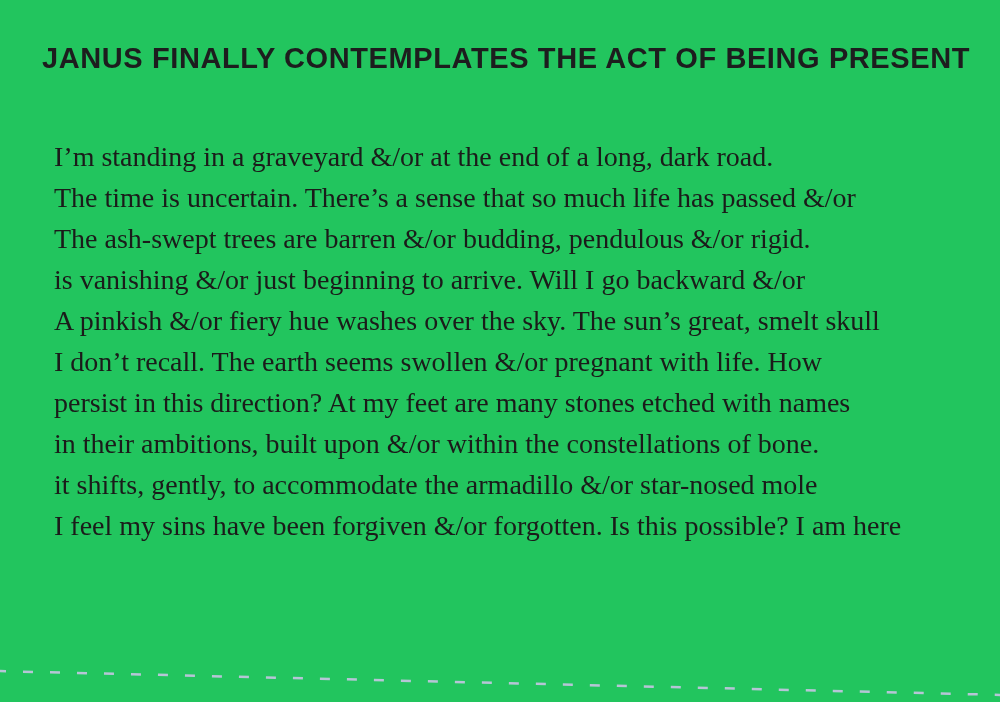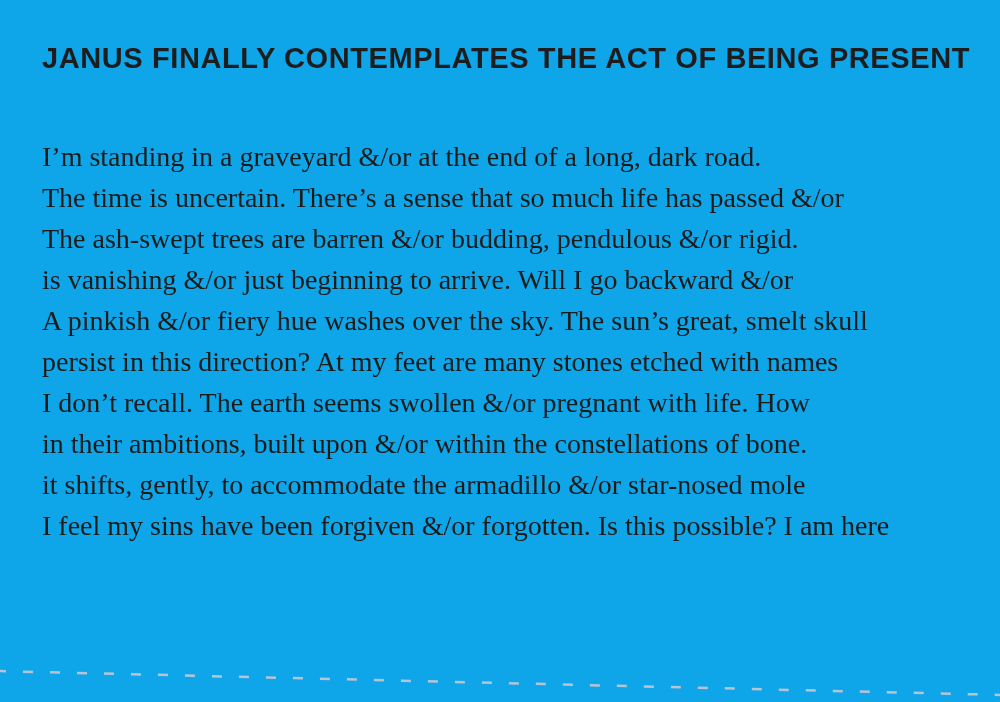--- a/index.html
+++ b/index.html
@@ -4,21 +4,21 @@
 <style>
   html, body {
     margin: 0;
     padding: 0;
     background: #ffffff;
   }
   .page {
     position: relative;
     width: 1000px;
     height: 702px;
-    background: #0ea5e9;
+    background: #22c55e;
     overflow: hidden;
     font-family: "Liberation Sans", sans-serif;
   }
   .poem-title {
     position: absolute;
     left: 42px;
     top: 43px;
     margin: 0;
     width: 920px;
     font-family: "Liberation Sans", sans-serif;
@@ -34,20 +34,21 @@
     left: 42px;
     top: 136px;
     width: 860px;
     font-family: "Liberation Serif", "DejaVu Serif", serif;
     font-size: 28px;
     line-height: 41px;
     color: #1b1b1a;
   }
   .poem-line {
     white-space: nowrap;
+    margin-left: 12px;
   }
   .divider-svg {
     position: absolute;
     left: 0;
     top: 658px;
     width: 1000px;
     height: 44px;
     display: block;
   }
 </style>
@@ -57,22 +58,22 @@
 <div class="page">
 
   <h1 class="poem-title">JANUS FINALLY CONTEMPLATES THE ACT OF BEING PRESENT</h1>
 
   <div class="poem-body">
     <div class="poem-line">I’m standing in a graveyard &amp;/or at the end of a long, dark road.</div>
     <div class="poem-line">The time is uncertain. There’s a sense that so much life has passed &amp;/or</div>
     <div class="poem-line">The ash-swept trees are barren &amp;/or budding, pendulous &amp;/or rigid.</div>
     <div class="poem-line">is vanishing &amp;/or just beginning to arrive. Will I go backward &amp;/or</div>
     <div class="poem-line">A pinkish &amp;/or fiery hue washes over the sky. The sun’s great, smelt skull</div>
+    <div class="poem-line">I don’t recall. The earth seems swollen &amp;/or pregnant with life. How</div>
     <div class="poem-line">persist in this direction? At my feet are many stones etched with names</div>
-    <div class="poem-line">I don’t recall. The earth seems swollen &amp;/or pregnant with life. How</div>
     <div class="poem-line">in their ambitions, built upon &amp;/or within the constellations of bone.</div>
     <div class="poem-line">it shifts, gently, to accommodate the armadillo &amp;/or star-nosed mole</div>
     <div class="poem-line">I feel my sins have been forgiven &amp;/or forgotten. Is this possible? I am here</div>
   </div>
 
   <svg class="divider-svg" viewBox="0 0 1000 44" preserveAspectRatio="none" aria-hidden="true">
     <line x1="-4" y1="13" x2="1004" y2="37" stroke-width="2.5" stroke-dasharray="10 17" stroke-linecap="butt" fill="none" stroke="#b6c5d6"></line>
   </svg>
 
 </div>

